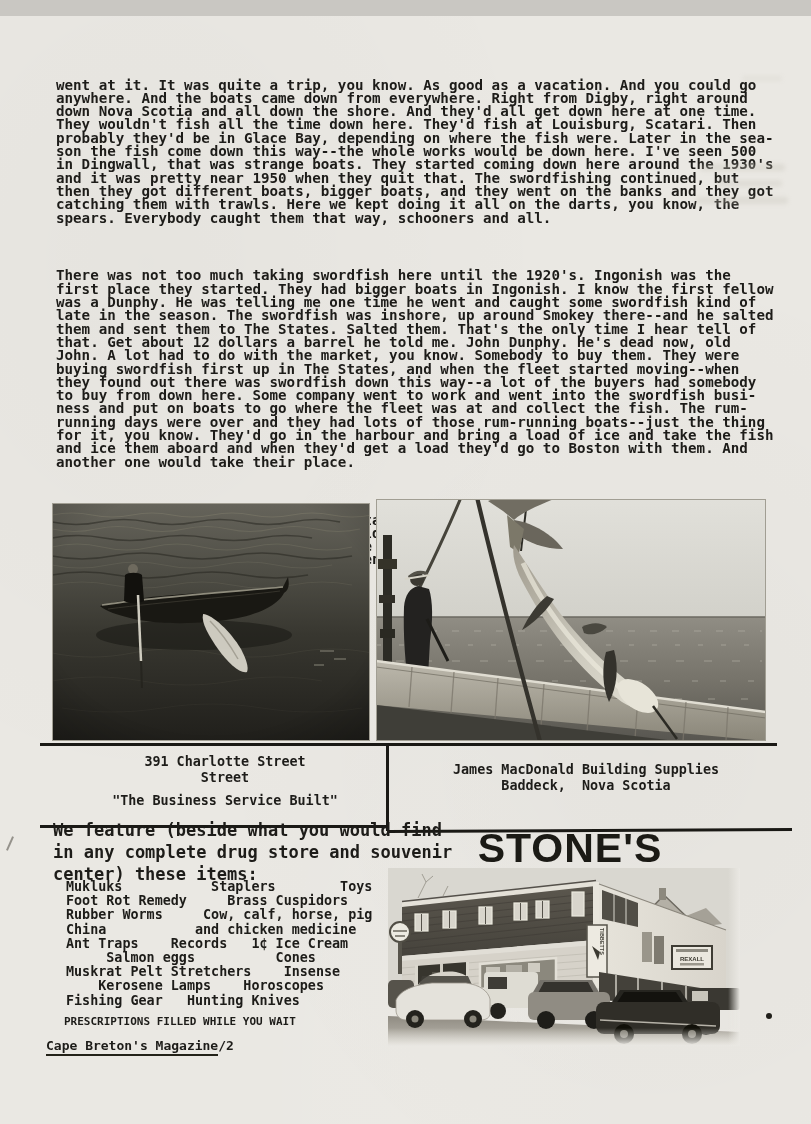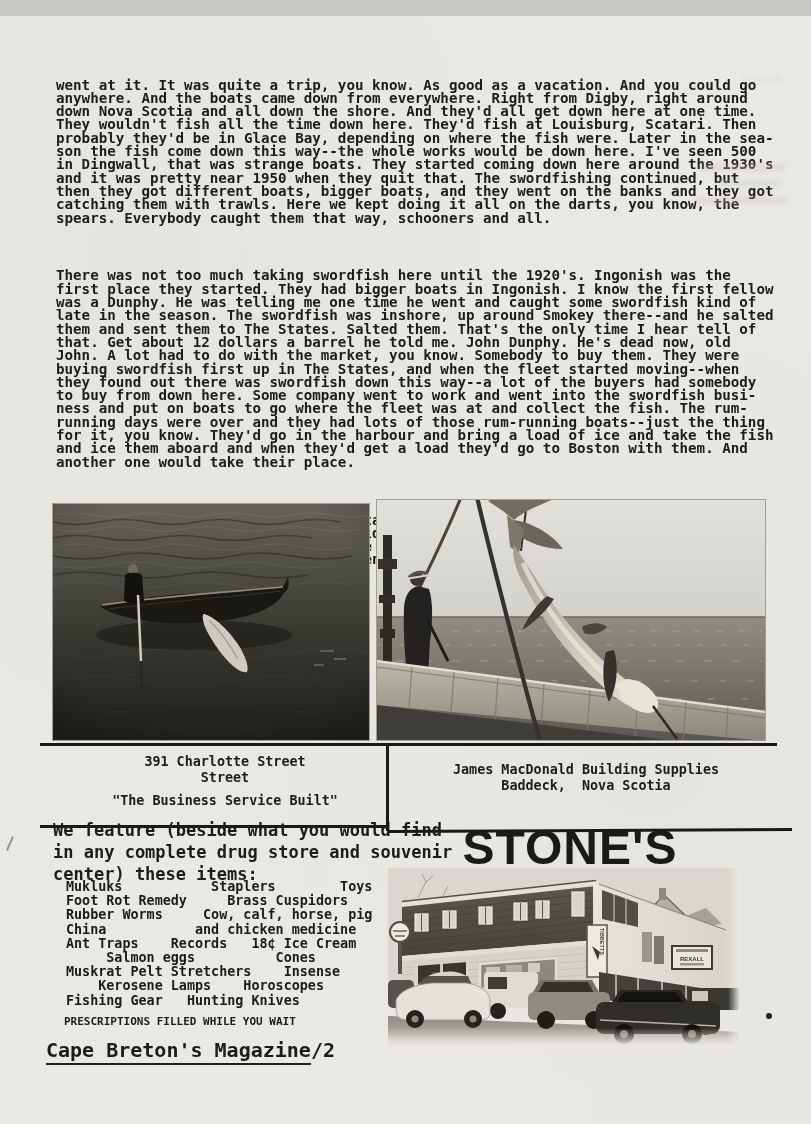--- a/index.html
+++ b/index.html
@@ -18,26 +18,26 @@
   .body-copy{position:absolute; left:56px; top:36px; font-size:14.2px; line-height:13.3px;}
   .para{white-space:pre; margin:0 0 18px 0;}
   .photo{position:absolute; display:block;}
   .rule{position:absolute; background:#1a1915;}
   .ad-cell{position:absolute; text-align:center; font-weight:bold; font-size:13.4px; line-height:15.8px;}
   .ad-line{white-space:pre;}
   .slogan{margin-top:7px;}
   .stones-head{
     position:absolute; left:400px; top:810px; width:340px; text-align:center;
     font-family:"Liberation Sans", sans-serif; font-weight:700;
-    font-size:48px; line-height:44px; letter-spacing:1px; color:#1b1a15;
+    font-size:41px; line-height:44px; letter-spacing:1px; color:#1b1a15;
   }
   .features-intro{position:absolute; left:53px; top:803px; font-size:17px; line-height:22px;}
   .features-list{position:absolute; left:66px; top:864px; font-size:13.4px; line-height:14.2px;}
   .prescriptions{position:absolute; left:64px; top:999px; font-size:11px;}
-  .footer{position:absolute; left:46px; top:1022px; font-size:20px; font-weight:bold; white-space:pre;}
+  .footer{position:absolute; left:46px; top:1022px; font-size:13px; font-weight:bold; white-space:pre;}
   .footer .underlined{border-bottom:2.5px solid #232219; padding-bottom:1px;}
   .ghost{position:absolute; background:#c6c3b8; filter:blur(2px); border-radius:3px;}
   .speck{position:absolute; background:#4e4b43;}
   .ink-dot{position:absolute; width:6px; height:6px; border-radius:50%; background:#201f1a;}
 </style>
 </head>
 <body>
 
 <div class="page">
 
@@ -219,21 +219,21 @@
   </div>
 
   <div class="stones-head">STONE'S</div>
   <div class="features-intro typeset">We feature (beside what you would find
 in any complete drug store and souvenir
 center) these items:</div>
   <div class="features-list typeset">Mukluks           Staplers        Toys
 Foot Rot Remedy     Brass Cuspidors
 Rubber Worms     Cow, calf, horse, pig
 China           and chicken medicine
-Ant Traps    Records   18¢ Ice Cream
+Ant Traps    Records   1¢ Ice Cream
      Salmon eggs          Cones
 Muskrat Pelt Stretchers    Insense
     Kerosene Lamps    Horoscopes
 Fishing Gear   Hunting Knives</div>
   <div class="prescriptions typeset">PRESCRIPTIONS FILLED WHILE YOU WAIT</div>
 
   <svg class="photo" style="left:388px;top:852px;" width="352" height="178" viewBox="0 0 352 178">
     <defs>
       <linearGradient id="darkWall" x1="0" y1="0" x2="0" y2="1">
         <stop offset="0" stop-color="#5b574e"></stop>

